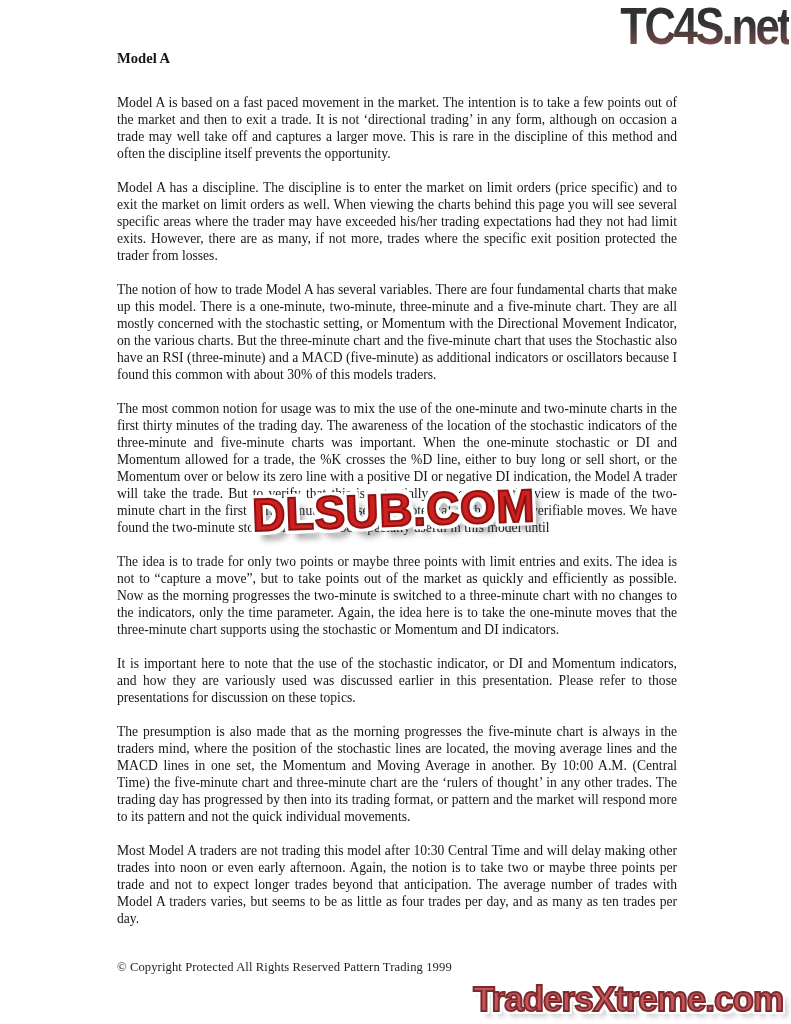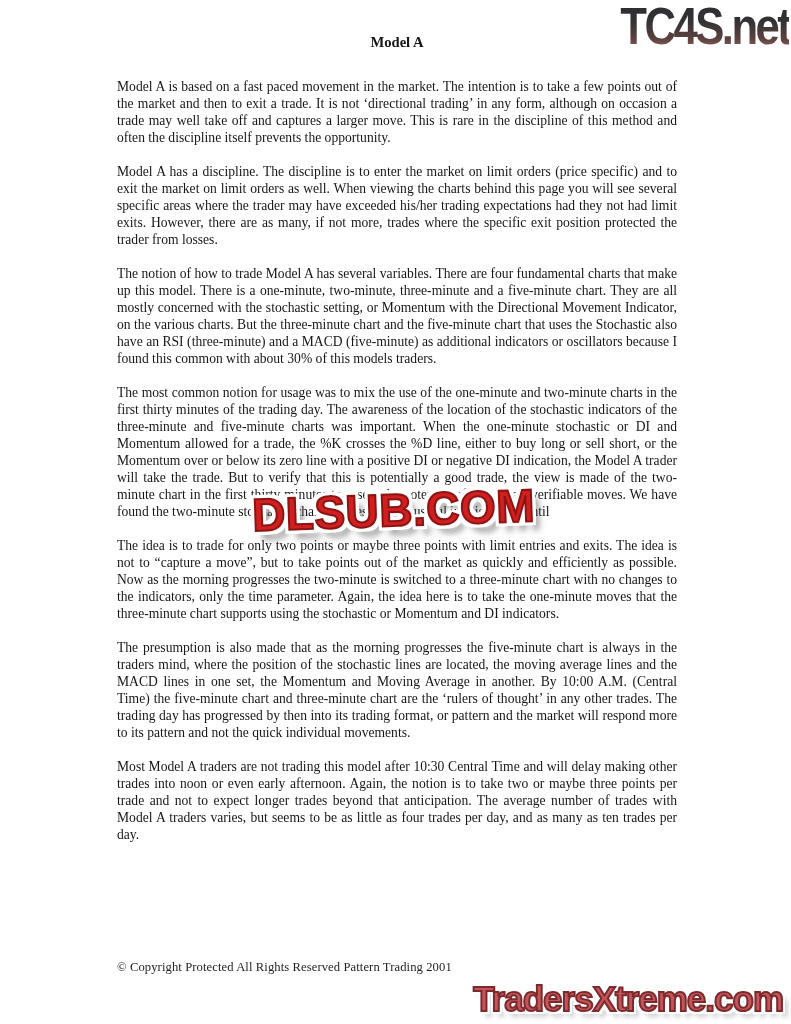--- a/index.html
+++ b/index.html
@@ -31,22 +31,22 @@
   }
 
   
   .content {
     position:absolute; left:117px; top:34px; width:560px;
     font-size:13.6px; line-height:17px;
     text-align:justify;
     color:var(--text-color, #161616);
   }
   .title {
-    text-align:center; font-weight:bold; font-size:14.6px;
-    margin:0 0 27px 0;
+    text-align:left; font-weight:bold; font-size:14.6px;
+    margin:16px 0 27px 0;
   }
   p.para { margin:8px 0 17px 0; }
   .footer {
     position:absolute; left:117px; top:960px;
     font-size:12.6px; color:#1f1f1f; letter-spacing:0.1px;
   }
 
   
   .dlsub {
     position:absolute; left:252px; top:484px;
@@ -88,23 +88,24 @@
   <div class="tc4s">TC4S.net</div>
 
   <div class="content">
     <h1 class="title">Model A</h1>
 
     <p class="para">Model A is based on a fast paced movement in the market.  The intention is to take a few points out of the market and then to exit a trade.  It is not ‘directional trading’ in any form, although on occasion a trade may well take off and captures a larger move.  This is rare in the discipline of this method and often the discipline itself prevents the opportunity.</p>
     <p class="para">Model A has a discipline.  The discipline is to enter the market on limit orders (price specific) and to exit the market on limit orders as well.  When viewing the charts behind this page you will see several specific areas where the trader may have exceeded his/her trading expectations had they not had limit exits.  However, there are as many, if not more, trades where the specific exit position protected the trader from losses.</p>
     <p class="para">The notion of how to trade Model A has several variables.  There are four fundamental charts that make up this model.  There is a one-minute, two-minute, three-minute and a five-minute chart.  They are all mostly concerned with the stochastic setting, or Momentum with the Directional Movement Indicator, on the various charts.  But the three-minute chart and the five-minute chart that uses the Stochastic also have an RSI (three-minute) and a MACD (five-minute) as additional indicators or oscillators because I found this common with about 30% of this models traders.</p>
     <p class="para">The most common notion for usage was to mix the use of the one-minute and two-minute charts in the first thirty minutes of the trading day.  The awareness of the location of the stochastic indicators of the three-minute and five-minute charts was important.  When the one-minute stochastic or DI and Momentum allowed for a trade, the %K crosses the %D line, either to buy long or sell short, or the Momentum over or below its zero line with a positive DI or negative DI indication, the Model A trader will take the trade.  But to verify that this is potentially a good trade, the view is made of the two-minute chart in the first thirty minutes to assess the potential of the trades’ verifiable moves.  We have found the two-minute stochastic chart to be especially useful in this model until</p>
     <p class="para">The idea is to trade for only two points or maybe three points with limit entries and exits.  The idea is not to “capture a move”, but to take points out of the market as quickly and efficiently as possible.  Now as the morning progresses the two-minute is switched to a three-minute chart with no changes to the indicators, only the time parameter.  Again, the idea here is to take the one-minute moves that the three-minute chart supports using the stochastic or Momentum and DI indicators.</p>
+    <p class="para">It is important here to note that the use of the stochastic indicator, or DI and Momentum indicators, and how they are variously used was discussed earlier in this presentation.  Please refer to those presentations for discussion on these topics.</p>
     <p class="para">The presumption is also made that as the morning progresses the five-minute chart is always in the traders mind, where the position of the stochastic lines are located, the moving average lines and the MACD lines in one set, the Momentum and Moving Average in another.  By 10:00 A.M. (Central Time) the five-minute chart and three-minute chart are the ‘rulers of thought’ in any other trades.  The trading day has progressed by then into its trading format, or pattern and the market will respond more to its pattern and not the quick individual movements.</p>
     <p class="para">Most Model A traders are not trading this model after 10:30 Central Time and will delay making other trades into noon or even early afternoon.  Again, the notion is to take two or maybe three points per trade and not to expect longer trades beyond that anticipation.  The average number of trades with Model A traders varies, but seems to be as little as four trades per day, and as many as ten trades per day.</p>
   </div>
 
   <div class="dlsub">DLSUB.COM</div>
 
-  <div class="footer">© Copyright Protected All Rights Reserved Pattern Trading 2001</div>
+  <div class="footer">© Copyright Protected All Rights Reserved Pattern Trading 1999</div>
 
   <div class="txtreme">TradersXtreme.com</div>
 
 </div>
 
 </body></html>

